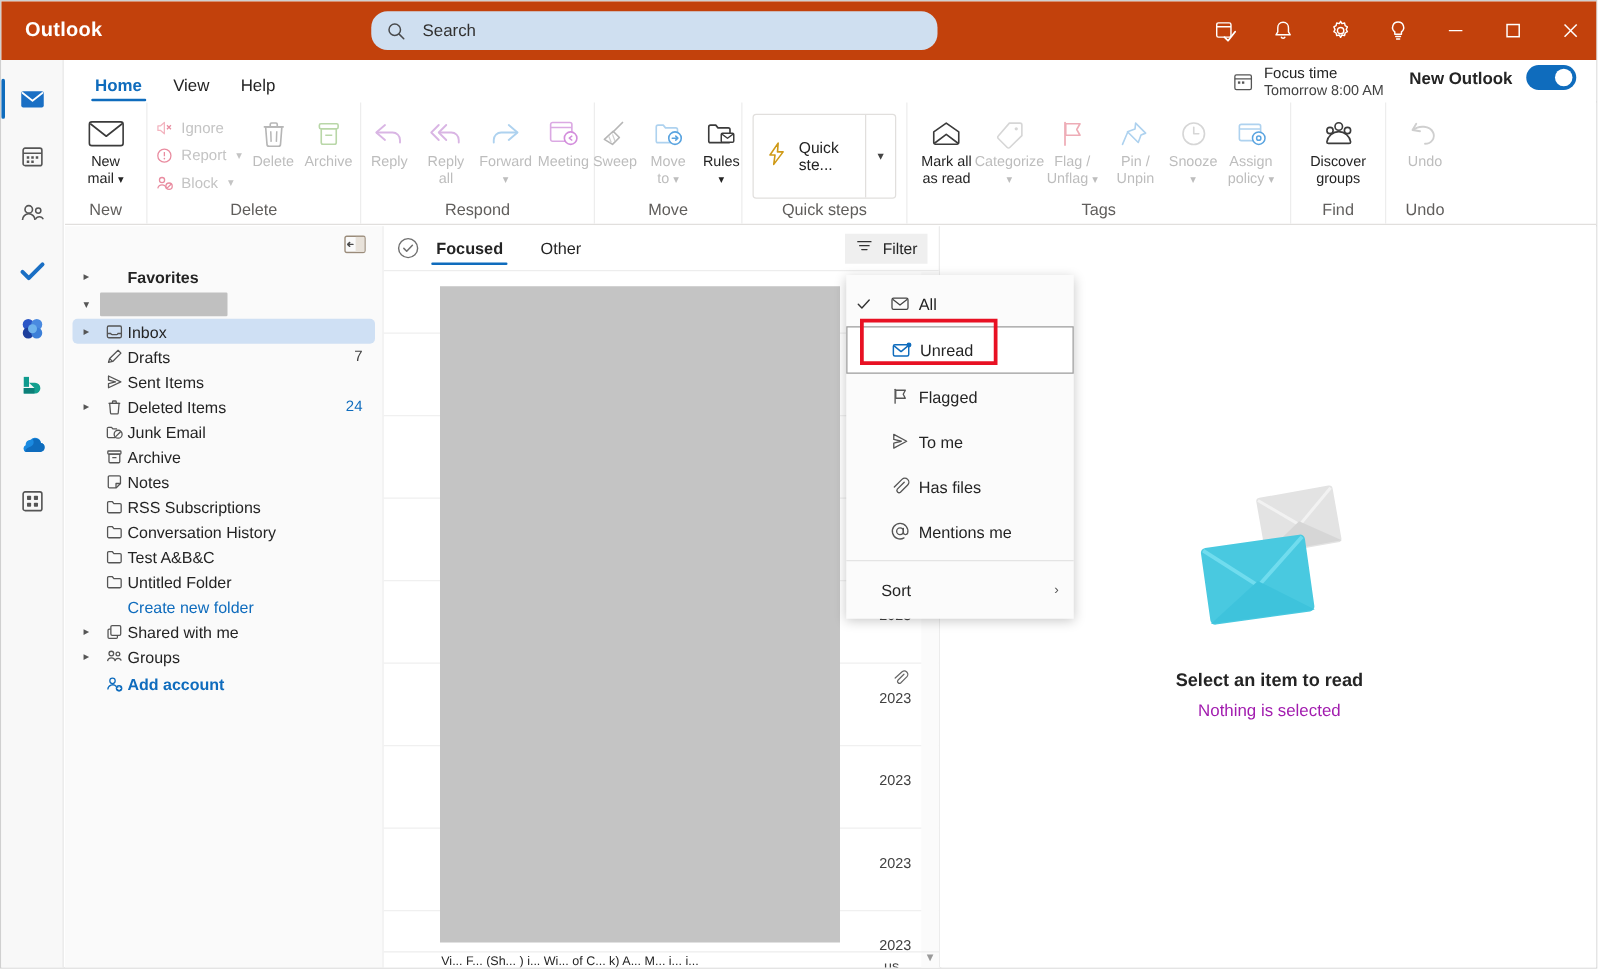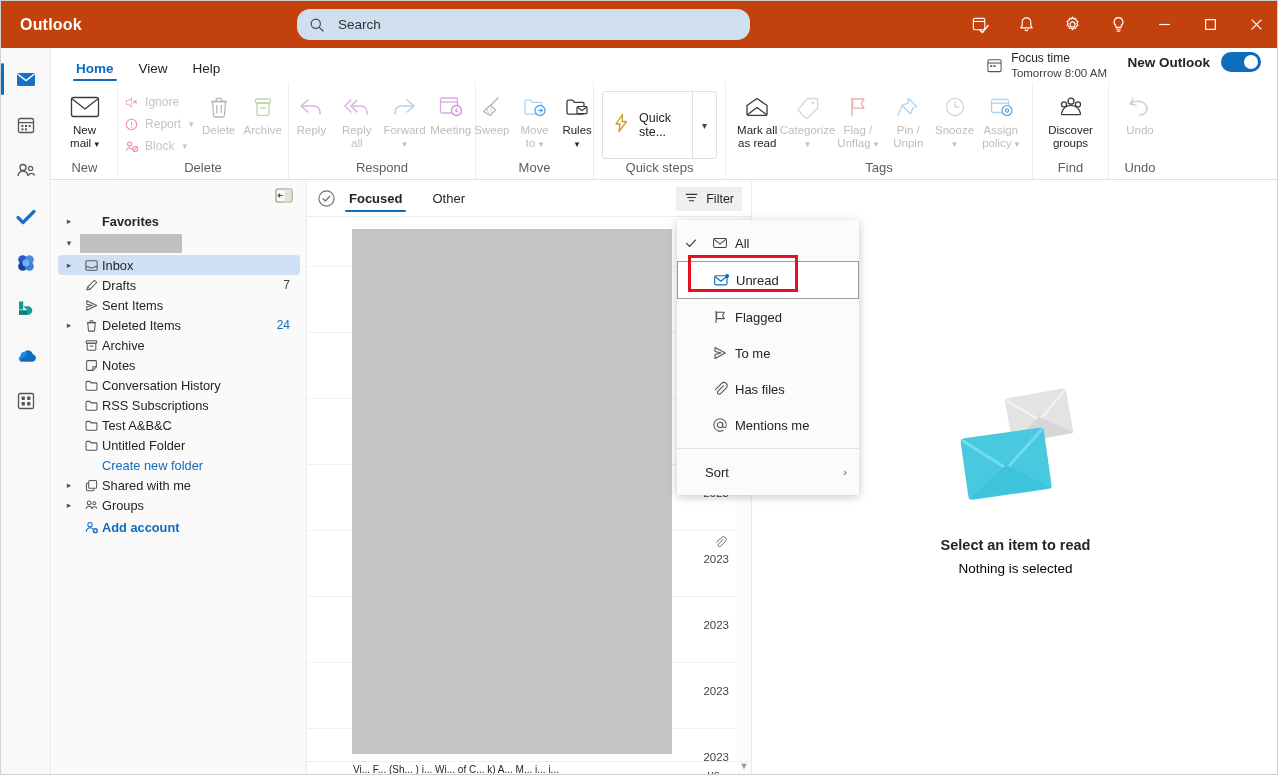--- a/index.html
+++ b/index.html
@@ -251,21 +251,21 @@
 
   
   .readpane {
     position: absolute; left: 752px; top: 180px;
     width: 525px; height: 594px; background: #fff;
     display: flex; flex-direction: column;
     align-items: center; justify-content: center;
   }
   .empty-art { width: 160px; height: 140px; margin-bottom: 16px; }
   .empty-t1 { font-size: 14.5px; font-weight: bold; color: #242424; }
-  .empty-t2 { font-size: 13.5px; color: #000000; margin-top: 8px; }
+  .empty-t2 { font-size: 13.5px; color: #a21caf; margin-top: 8px; }
 
   
   .dropdown {
     position: absolute; left: 676px; top: 219px;
     width: 182px; background: #fbfbfb;
     box-shadow: 0 2px 9px rgba(0,0,0,.22);
     z-index: 40; padding: 5px 0 0 0;
   }
   .ditem {
     height: 36px; display: flex; align-items: center;
@@ -773,20 +773,32 @@
           <svg width="15" height="15" viewBox="0 0 16 16">
               <path d="M4 5 h8 l-.7 8.2 a.9 .9 0 0 1 -.9 .8 H5.6 a.9 .9 0 0 1 -.9 -.8 Z" fill="none" stroke="#555" stroke-width="1.1" stroke-linejoin="round"></path>
               <line x1="3" y1="5" x2="13" y2="5" stroke="#555" stroke-width="1.1"></line>
               <path d="M6.4 5 V3.6 a.7 .7 0 0 1 .7 -.6 h1.8 a.7 .7 0 0 1 .7 .6 V5" fill="none" stroke="#555" stroke-width="1.1"></path>
             </svg>
         </span>
         <span class="flabel">Deleted Items</span>
         <span class="fcount accent">24</span>
       </div>
 
+      <div class="frow">
+        <span class="fchev"></span>
+        <span class="ficon">
+          <svg width="15" height="15" viewBox="0 0 16 16">
+              <path d="M2 5 a.9 .9 0 0 1 .9 -.9 h2.7 l1.1 1.4 h3.6" fill="none" stroke="#555" stroke-width="1.1" stroke-linejoin="round"></path>
+              <path d="M2 5 v7 a.9 .9 0 0 0 .9 .9 h6" fill="none" stroke="#555" stroke-width="1.1"></path>
+              <circle cx="11.2" cy="10" r="3.4" fill="none" stroke="#555" stroke-width="1.1"></circle>
+              <line x1="8.9" y1="12.3" x2="13.5" y2="7.7" stroke="#555" stroke-width="1.1"></line>
+            </svg>
+        </span>
+        <span class="flabel">Junk Email</span>
+      </div>
 
       <div class="frow">
         <span class="fchev"></span>
         <span class="ficon">
           <svg width="15" height="15" viewBox="0 0 16 16">
               <rect x="2.4" y="3" width="11.2" height="2.6" rx=".7" fill="none" stroke="#555" stroke-width="1.1"></rect>
               <path d="M3.4 5.6 h9.2 v6.6 a.9 .9 0 0 1 -.9 .8 H4.3 a.9 .9 0 0 1 -.9 -.8 Z" fill="none" stroke="#555" stroke-width="1.1" stroke-linejoin="round"></path>
               <line x1="6.2" y1="8.6" x2="9.8" y2="8.6" stroke="#555" stroke-width="1.1"></line>
             </svg>
         </span>
@@ -804,31 +816,31 @@
         <span class="flabel">Notes</span>
       </div>
 
       <div class="frow">
         <span class="fchev"></span>
         <span class="ficon">
           <svg width="15" height="15" viewBox="0 0 16 16">
               <path d="M2.2 4.6 a1 1 0 0 1 1 -1 h3.1 l1.3 1.6 h5.2 a1 1 0 0 1 1 1 v5.8 a1 1 0 0 1 -1 1 H3.2 a1 1 0 0 1 -1 -1 Z" fill="none" stroke="#555" stroke-width="1.1" stroke-linejoin="round"></path>
             </svg>
         </span>
+        <span class="flabel">RSS Subscriptions</span>
+      </div>
+
+      <div class="frow">
+        <span class="fchev"></span>
+        <span class="ficon">
+          <svg width="15" height="15" viewBox="0 0 16 16">
+              <path d="M2.2 4.6 a1 1 0 0 1 1 -1 h3.1 l1.3 1.6 h5.2 a1 1 0 0 1 1 1 v5.8 a1 1 0 0 1 -1 1 H3.2 a1 1 0 0 1 -1 -1 Z" fill="none" stroke="#555" stroke-width="1.1" stroke-linejoin="round"></path>
+            </svg>
+        </span>
         <span class="flabel">Conversation History</span>
-      </div>
-
-      <div class="frow">
-        <span class="fchev"></span>
-        <span class="ficon">
-          <svg width="15" height="15" viewBox="0 0 16 16">
-              <path d="M2.2 4.6 a1 1 0 0 1 1 -1 h3.1 l1.3 1.6 h5.2 a1 1 0 0 1 1 1 v5.8 a1 1 0 0 1 -1 1 H3.2 a1 1 0 0 1 -1 -1 Z" fill="none" stroke="#555" stroke-width="1.1" stroke-linejoin="round"></path>
-            </svg>
-        </span>
-        <span class="flabel">RSS Subscriptions</span>
       </div>
 
       <div class="frow">
         <span class="fchev"></span>
         <span class="ficon">
           <svg width="15" height="15" viewBox="0 0 16 16">
               <path d="M2.2 4.6 a1 1 0 0 1 1 -1 h3.1 l1.3 1.6 h5.2 a1 1 0 0 1 1 1 v5.8 a1 1 0 0 1 -1 1 H3.2 a1 1 0 0 1 -1 -1 Z" fill="none" stroke="#555" stroke-width="1.1" stroke-linejoin="round"></path>
             </svg>
         </span>
         <span class="flabel">Test A&amp;B&amp;C</span>

